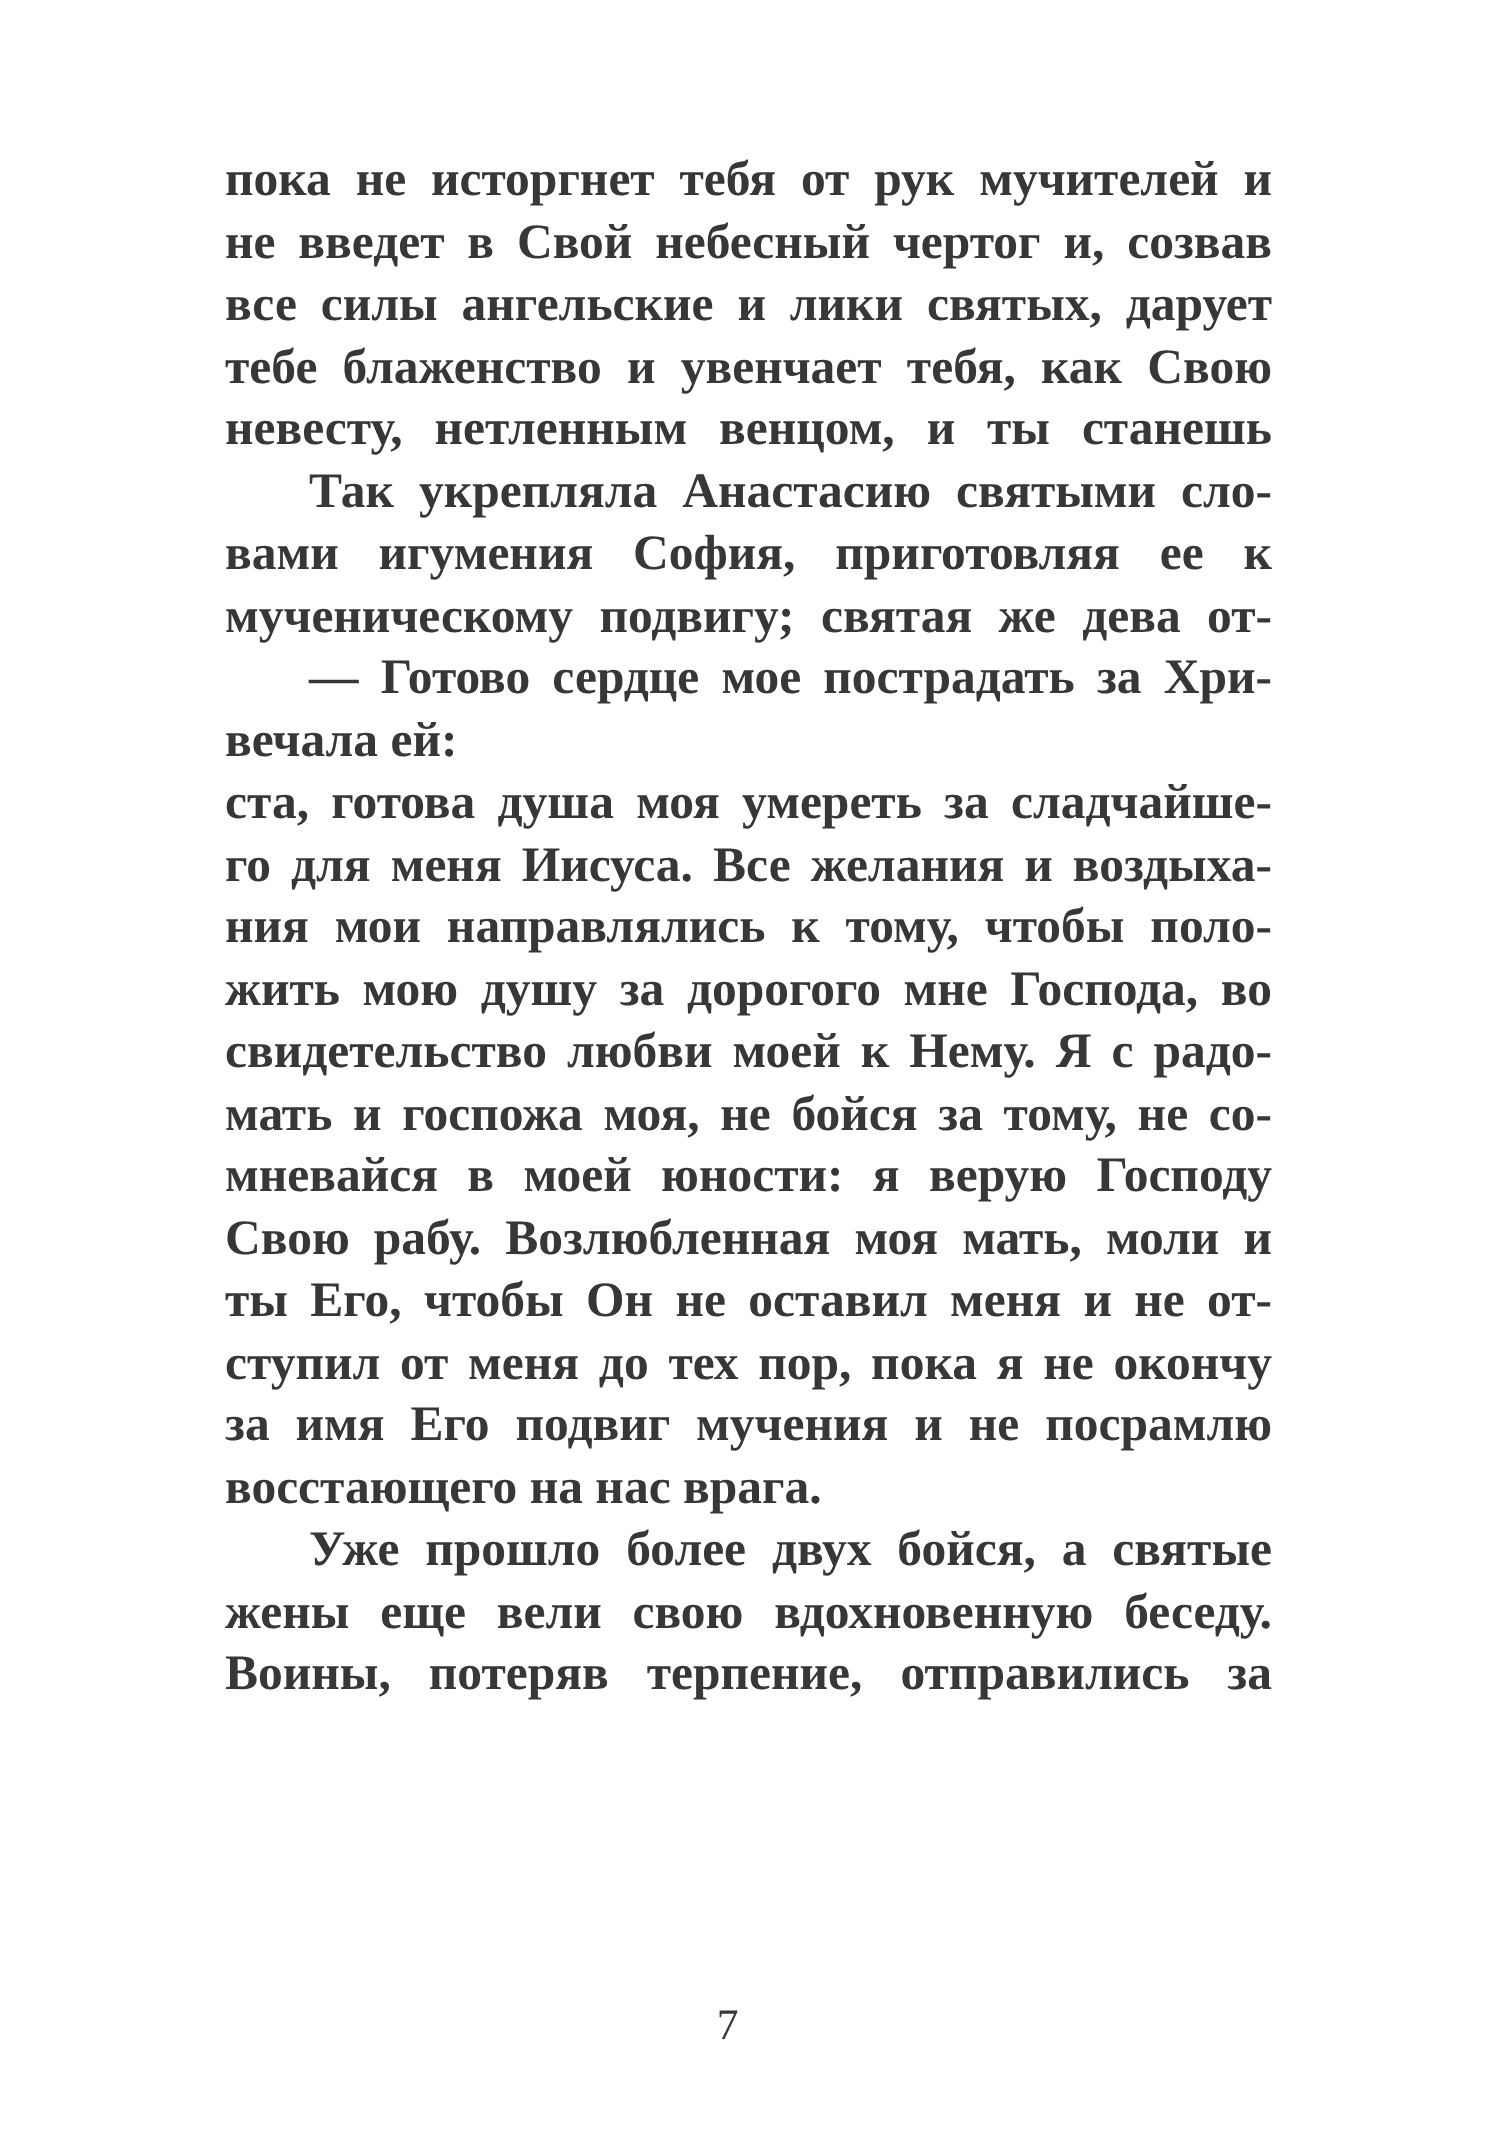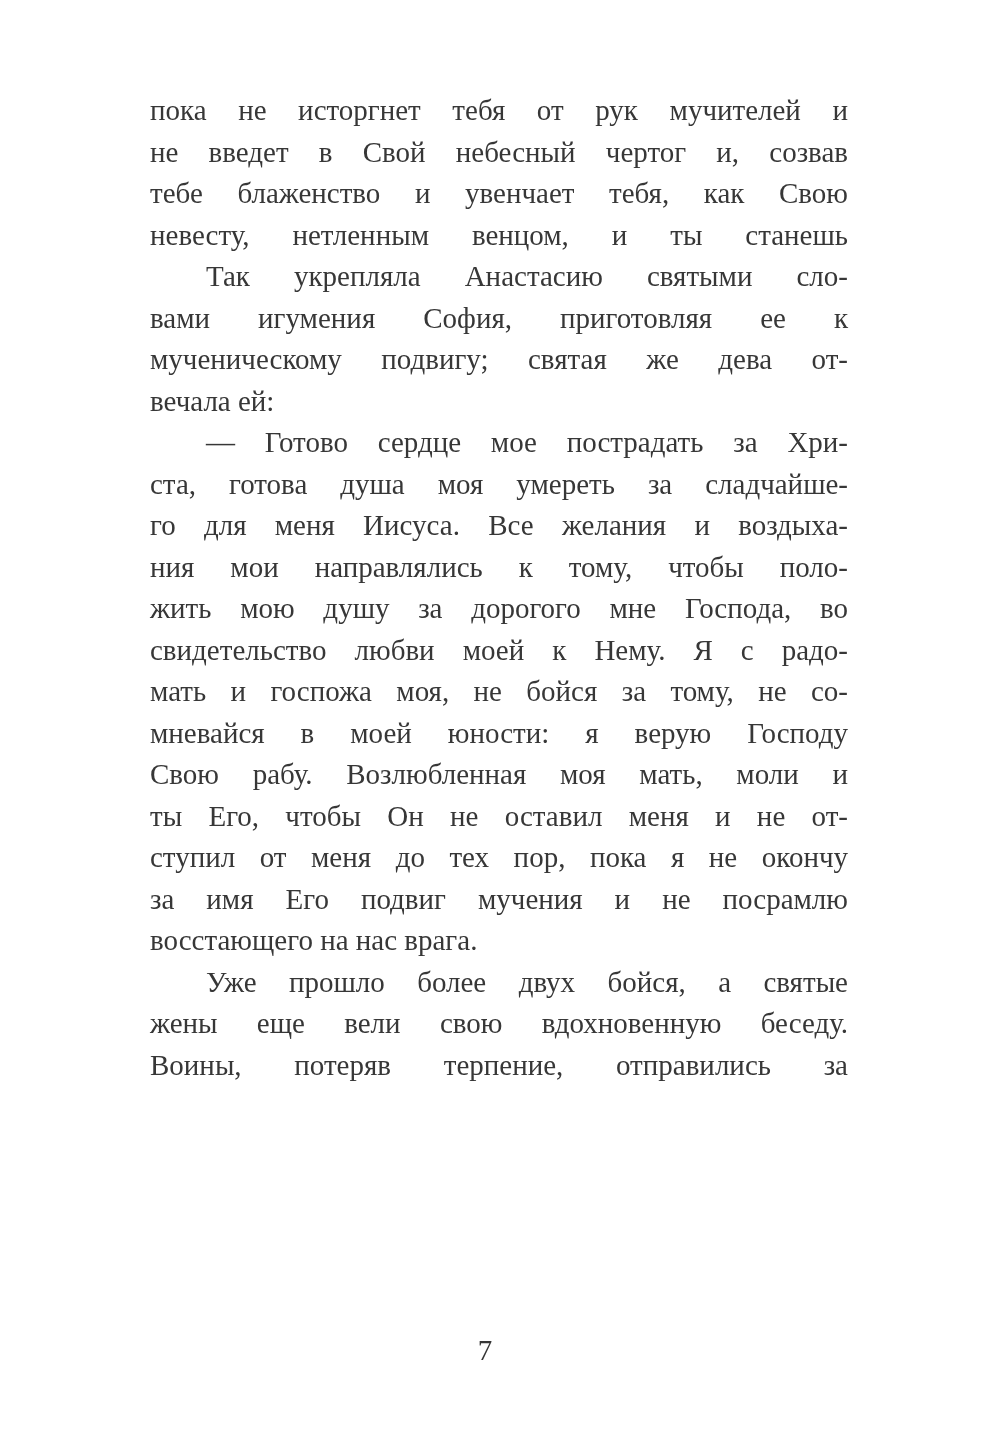--- a/index.html
+++ b/index.html
@@ -12,24 +12,25 @@
     width: 1000px;
     height: 1435px;
     background: #ffffff;
     overflow: hidden;
     font-family: "Liberation Serif", "DejaVu Serif", serif;
     color: #373737;
   }
   .text-block {
     position: absolute;
     left: 150px;
-    top: 90px;
+    top: 100px;
     width: 698px;
-    font-size: 29px;
+    font-size: 33px;
     line-height: 41.5px;
+    font-weight: bold;
   }
   .text-line {
     text-align: justify;
     text-align-last: justify;
     white-space: normal;
   }
   .text-line.last-line {
     text-align-last: left;
   }
   .text-line.first-indent {
@@ -46,27 +47,28 @@
     color: #373737;
   }
 </style>
 </head>
 <body>
 
 <div class="book-page">
   <div class="text-block">
       <div class="text-line">пока не исторгнет тебя от рук мучителей и</div>
       <div class="text-line">не введет в Свой небесный чертог и, созвав</div>
+      <div class="text-line">все силы ангельские и лики святых, дарует</div>
       <div class="text-line">тебе блаженство и увенчает тебя, как Свою</div>
       <div class="text-line">невесту, нетленным венцом, и ты станешь</div>
       <div class="text-line first-indent">Так укрепляла Анастасию святыми сло-</div>
       <div class="text-line">вами игумения София, приготовляя ее к</div>
       <div class="text-line">мученическому подвигу; святая же дева от-</div>
+      <div class="text-line first-indent">— Готово сердце мое пострадать за Хри-</div>
       <div class="text-line last-line">вечала ей:</div>
-      <div class="text-line first-indent">— Готово сердце мое пострадать за Хри-</div>
       <div class="text-line">ста, готова душа моя умереть за сладчайше-</div>
       <div class="text-line">го для меня Иисуса. Все желания и воздыха-</div>
       <div class="text-line">ния мои направлялись к тому, чтобы поло-</div>
       <div class="text-line">жить мою душу за дорогого мне Господа, во</div>
       <div class="text-line">свидетельство любви моей к Нему. Я с радо-</div>
       <div class="text-line">мать и госпожа моя, не бойся за тому, не со-</div>
       <div class="text-line">мневайся в моей юности: я верую Господу</div>
       <div class="text-line">Свою рабу. Возлюбленная моя мать, моли и</div>
       <div class="text-line">ты Его, чтобы Он не оставил меня и не от-</div>
       <div class="text-line">ступил от меня до тех пор, пока я не окончу</div>

